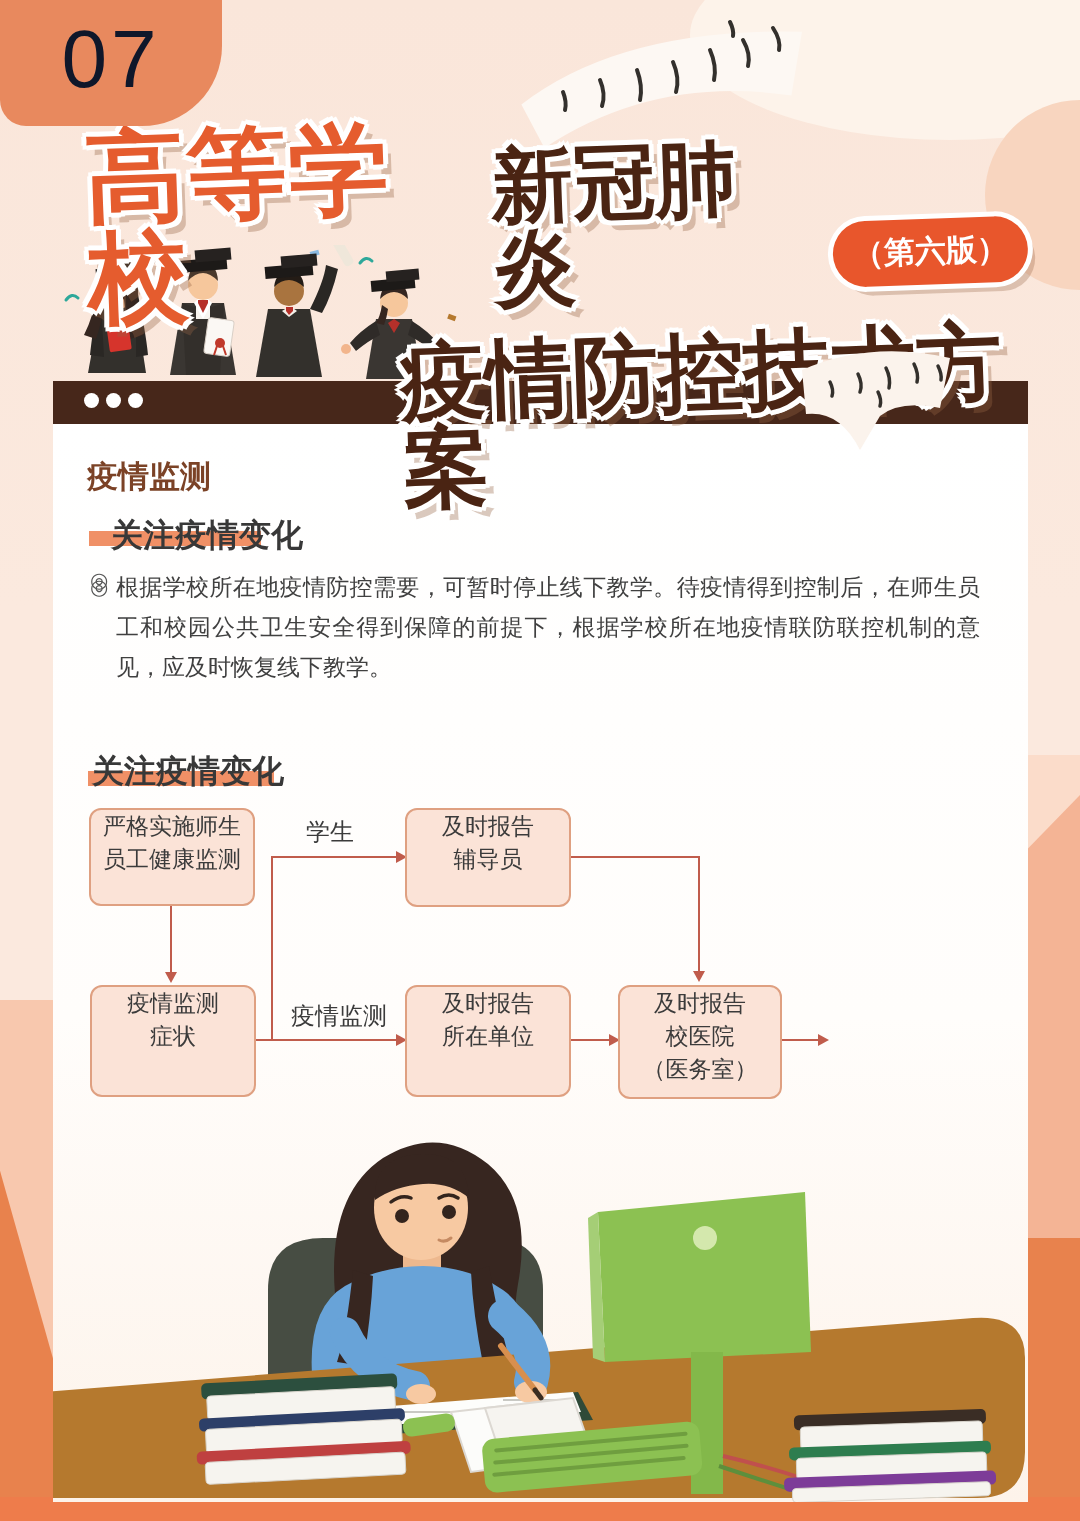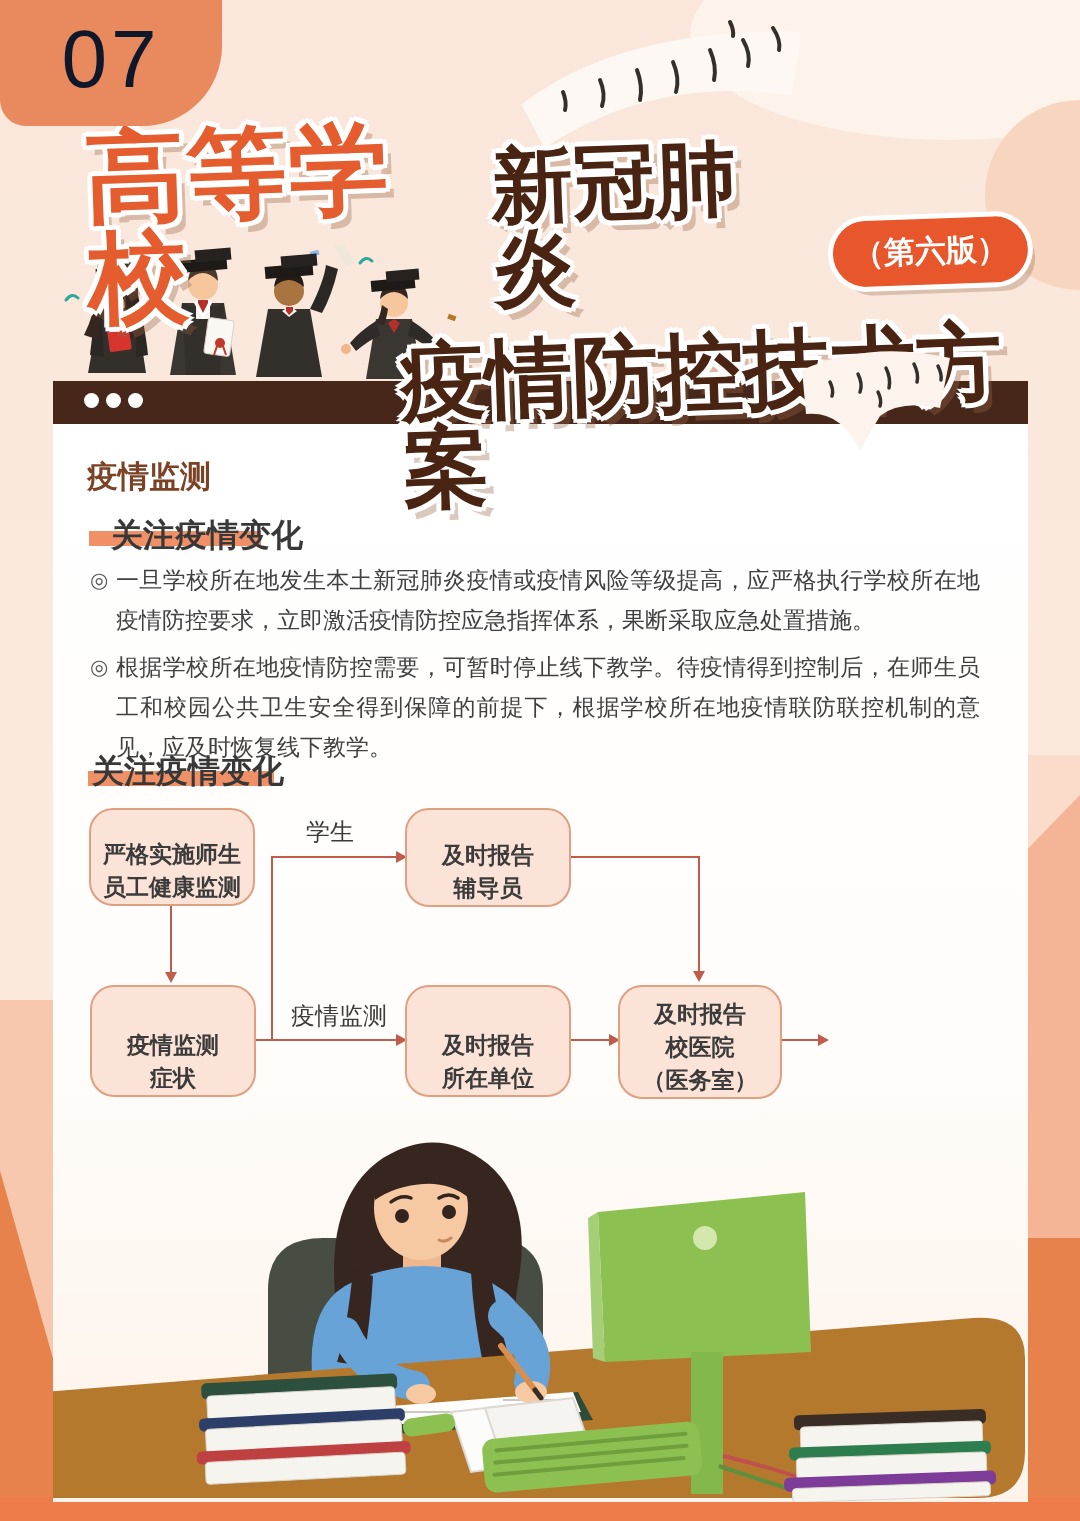--- a/index.html
+++ b/index.html
@@ -59,23 +59,23 @@
   .sub1{left:111px;top:514px;}
   .sub2{left:92px;top:750px;}
 
   .bullets{left:90px;top:560px;width:890px;z-index:4;}
   .bullet{position:relative;padding-left:26px;font-size:23px;line-height:40px;color:#404040;
     text-align:justify;margin-bottom:7px;}
   .bullet .mk{position:absolute;left:0;top:0;font-size:21px;color:#555;}
 
   
   .flow-svg{left:0;top:0;width:1080px;height:1521px;z-index:3;pointer-events:none;}
-  .fbox{border:2px solid #dfa081;border-radius:24px;background:#fbe3d7;z-index:4;
-    display:flex;align-items:flex-end;justify-content:center;text-align:center;
-    font-size:23px;line-height:33px;color:#3b3b3b;white-space:pre-line;font-weight:bold;}
+  .fbox{border:2px solid #dfa081;border-radius:12px;background:#fbe3d7;z-index:4;
+    display:flex;align-items:flex-start;justify-content:center;text-align:center;
+    font-size:23px;line-height:33px;color:#3b3b3b;white-space:pre-line;}
   .fb1{left:89px;top:808px;width:162px;height:94px;}
   .fb2{left:405px;top:808px;width:162px;height:95px;}
   .fb3{left:90px;top:985px;width:162px;height:108px;}
   .fb4{left:405px;top:985px;width:162px;height:108px;}
   .fb5{left:618px;top:985px;width:160px;height:110px;}
   .fb6{left:827px;top:987px;width:165px;height:105px;}
   .flabel{font-size:24px;color:#3b3b3b;z-index:4;}
   .fl1{left:306px;top:816px;}
   .fl2{left:291px;top:1000px;}
 
@@ -205,21 +205,20 @@
   </svg>
 
   <div class="abs h-sec">疫情监测</div>
 
   <div class="abs hl-bar hl1"></div>
   <div class="abs subhead sub1">关注疫情变化</div>
 
   <div class="abs bullets">
     <div class="bullet">
       <span class="mk">◎</span>
-      <span>一旦学校所在地发生本土新冠肺炎疫情或疫情风险等级提高，应严格执行学校所在地疫情防控要求，立即激活疫情防控应急指挥体系，果断采取应急处置措施。</span>
     </div>
     <div class="bullet">
       <span class="mk">◎</span>
       <span>根据学校所在地疫情防控需要，可暂时停止线下教学。待疫情得到控制后，在师生员工和校园公共卫生安全得到保障的前提下，根据学校所在地疫情联防联控机制的意见，应及时恢复线下教学。</span>
     </div>
   </div>
 
   <div class="abs hl-bar hl2"></div>
   <div class="abs subhead sub2">关注疫情变化</div>
 

